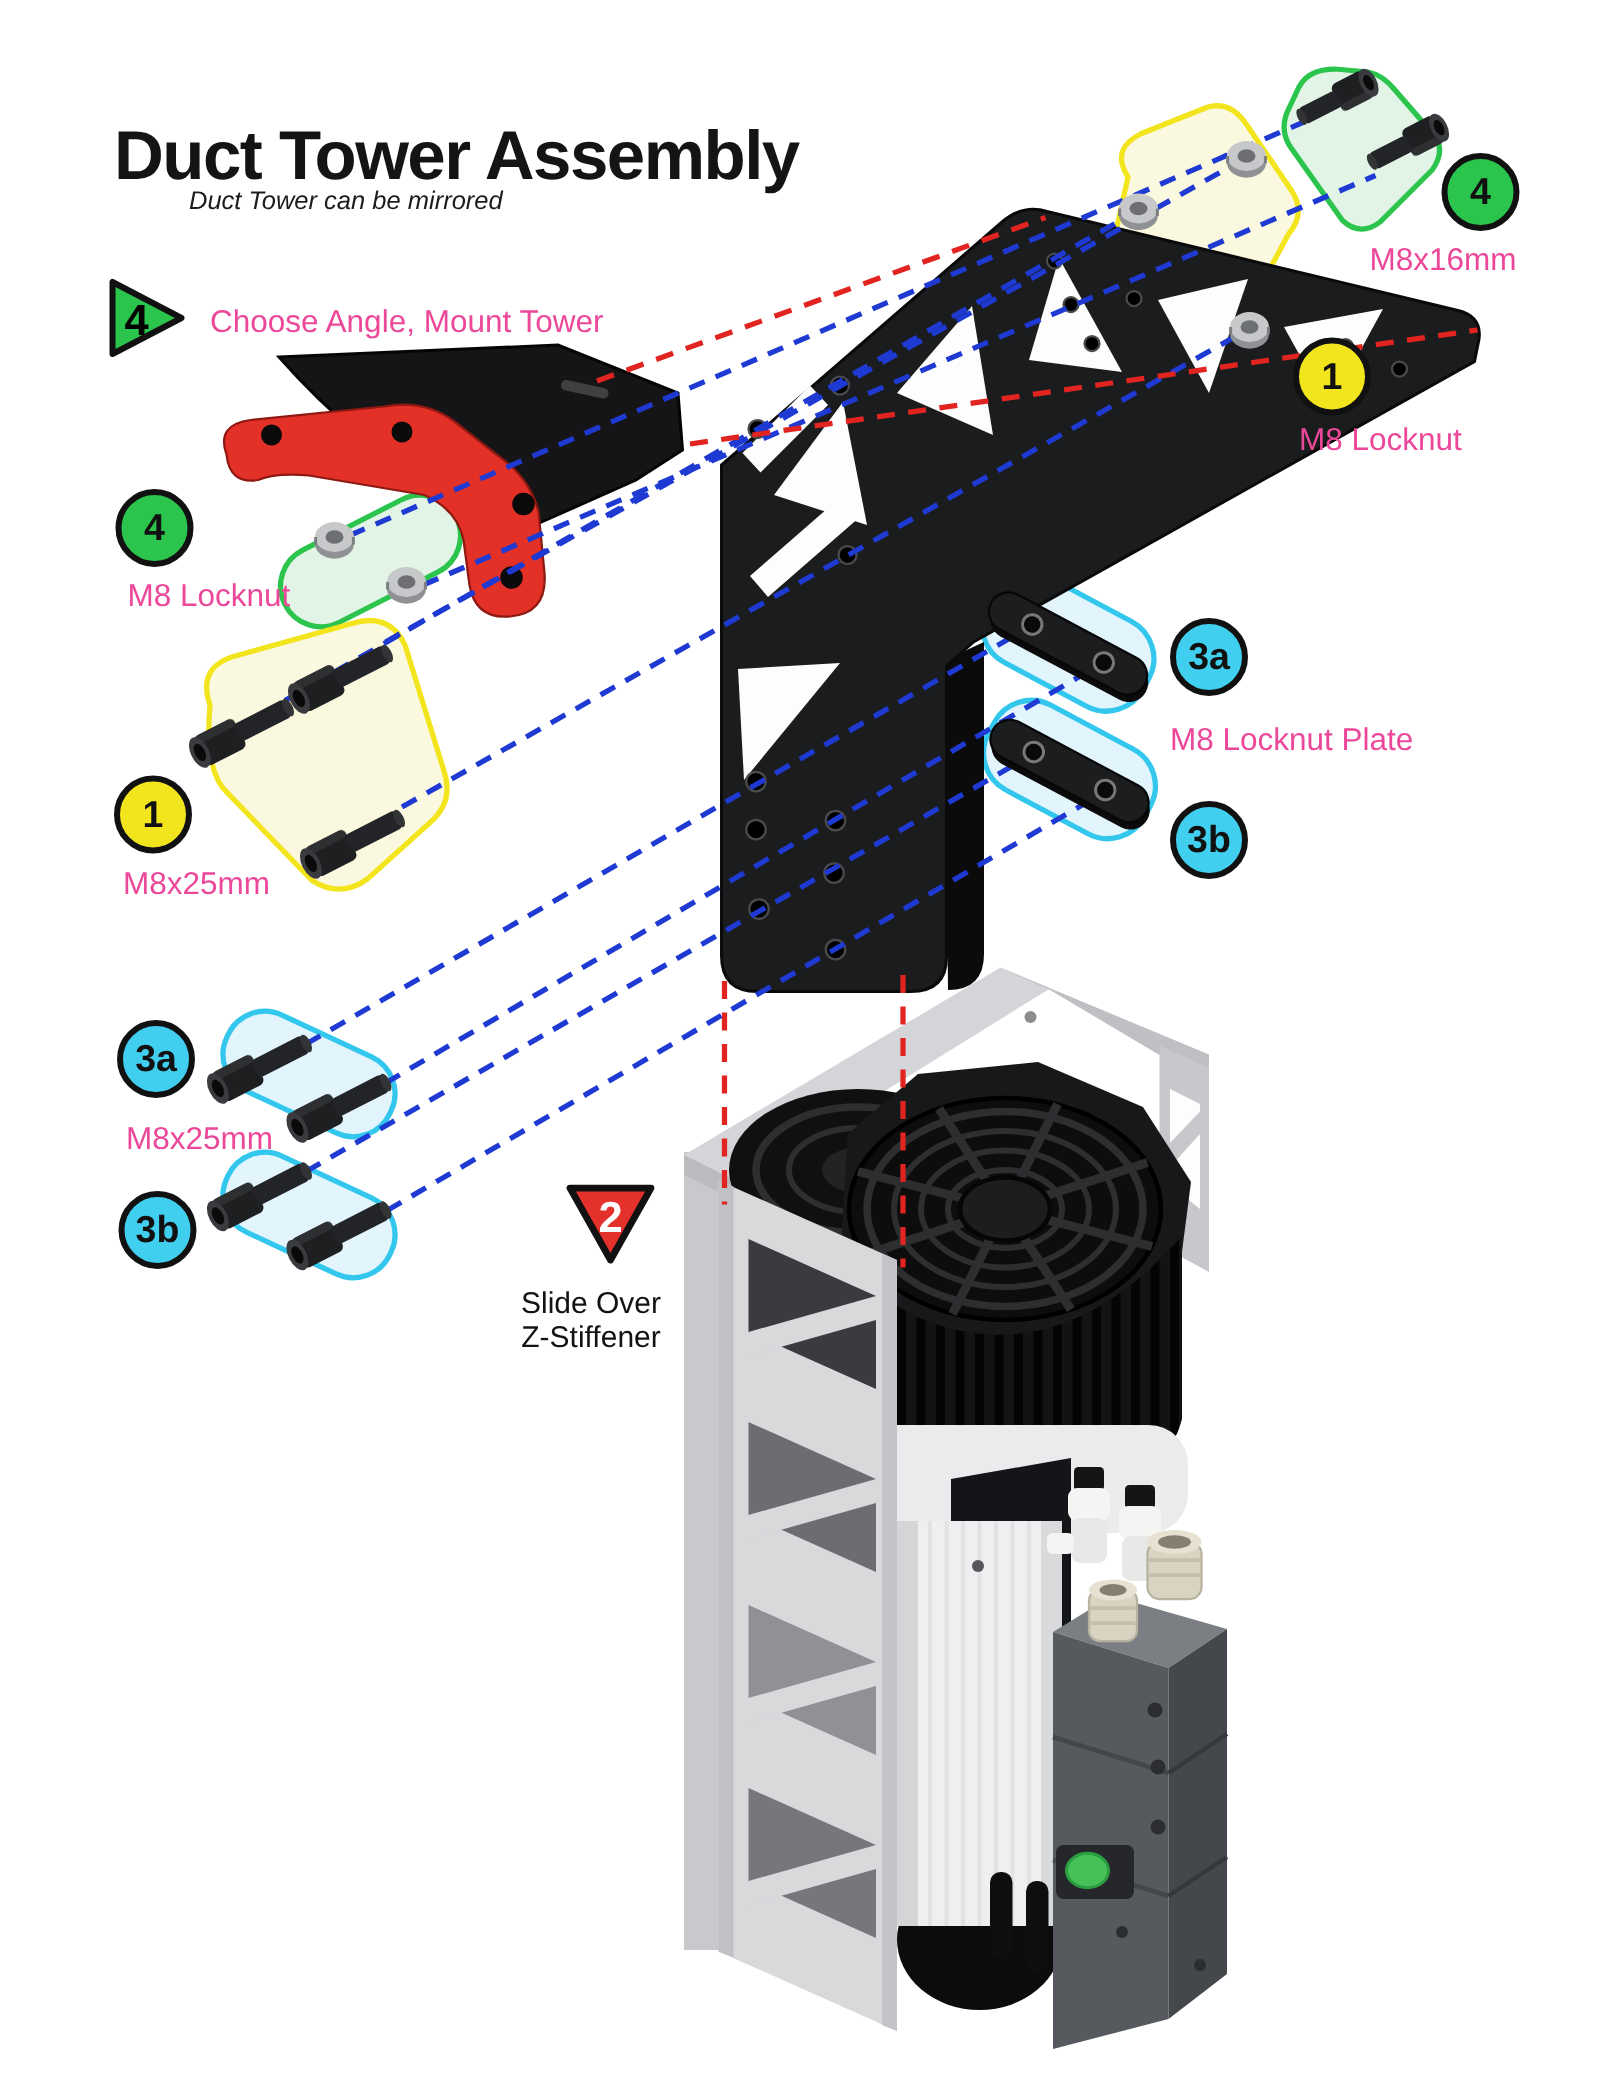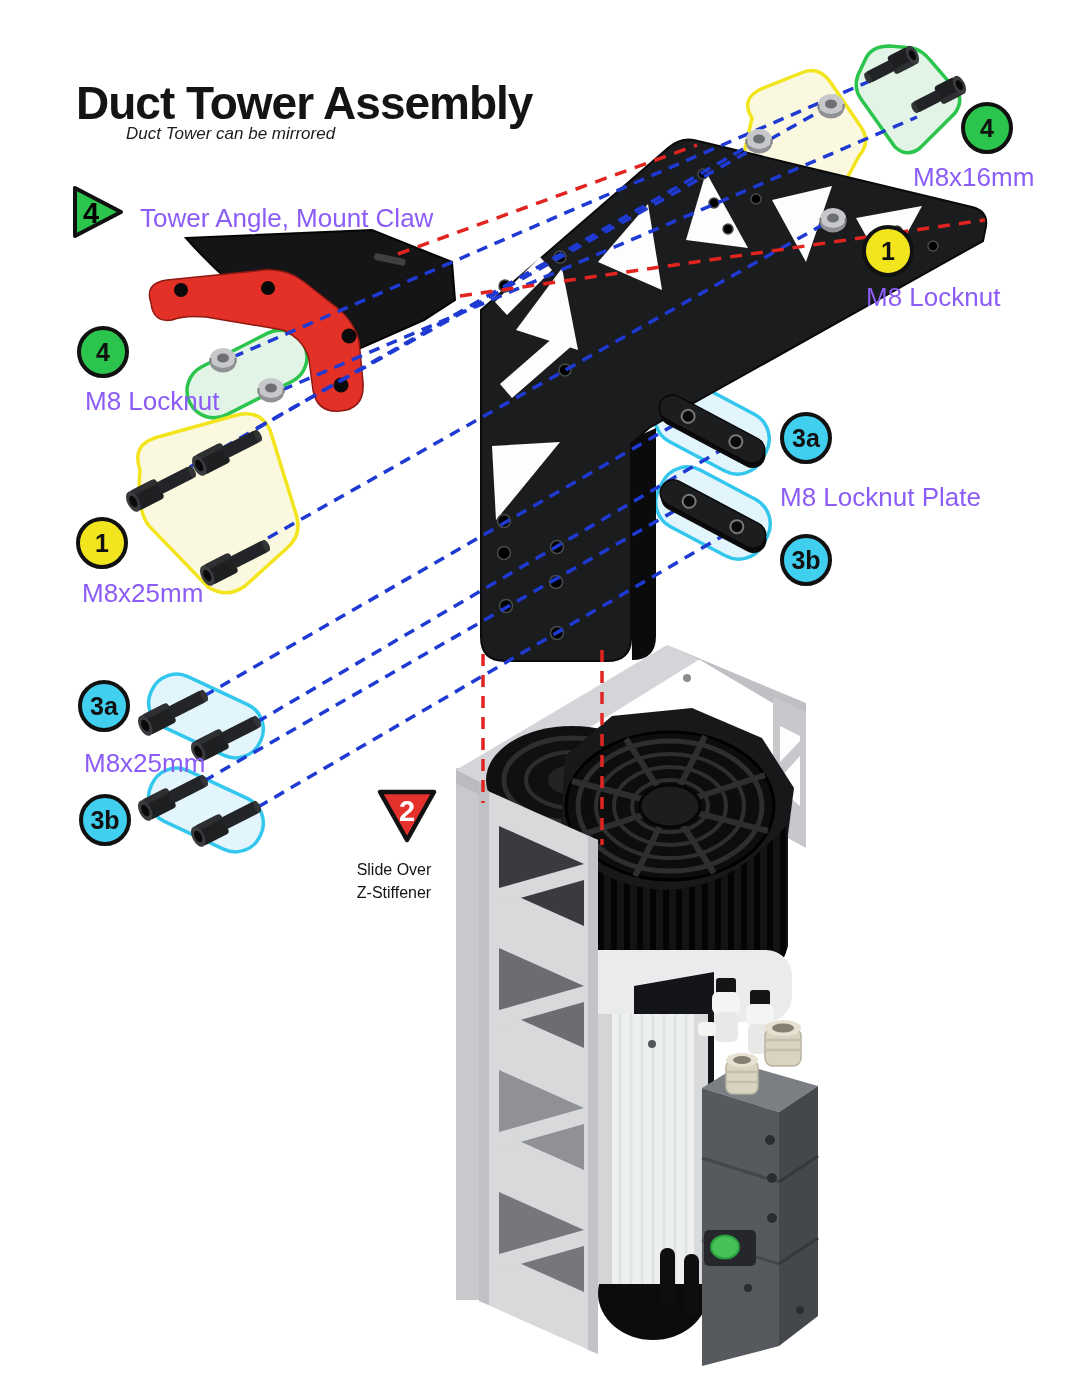--- a/index.html
+++ b/index.html
@@ -3,28 +3,28 @@
 <meta charset="utf-8">
 <style>
   html,body{margin:0;padding:0;}
   body{
     width:1080px;height:1391px;position:relative;background:#ffffff;
     font-family:"Liberation Sans", sans-serif;color:#131313;overflow:hidden;
   }
   .abs{position:absolute;}
   #page-title{left:76px;top:76px;font-size:46px;font-weight:bold;letter-spacing:-1px;color:#141414;white-space:nowrap;}
   #page-subtitle{left:78px;top:124px;font-size:17px;font-style:italic;color:#1c1c1c;white-space:nowrap;margin-left:48px;}
-  .lbl{font-size:26px;color:#8b5cf6;white-space:nowrap;}
+  .lbl{font-size:21px;color:#ec4899;white-space:nowrap;}
   .badge{
     width:52px;height:52px;border-radius:50%;border:4px solid #111;box-sizing:border-box;
     display:flex;align-items:center;justify-content:center;
     font-weight:bold;font-size:25px;color:#111;line-height:1;
   }
   .tri-num{font-weight:bold;font-size:29px;}
-  #step2-label{width:132px;text-align:center;line-height:23px;font-size:16px;}
+  #step2-label{width:132px;text-align:center;line-height:23px;font-size:20px;}
   #step2-label span{display:block;}
   svg text{font-family:"Liberation Sans", sans-serif;}
 </style>
 </head>
 <body>
 
 <svg class="abs" style="left:0;top:0" width="1080" height="1391" viewBox="0 0 1080 1391">
   <defs>
     <g id="screw-lg">
       <rect x="-30" y="-11" width="30" height="22" rx="4" fill="#1e1f21"></rect>
@@ -315,21 +315,21 @@
   </g>
 </svg>
 
 <div class="abs" id="page-title">Duct Tower Assembly</div>
 <div class="abs" id="page-subtitle">Duct Tower can be mirrored</div>
 
 <svg class="abs" style="left:70px;top:183px" width="58" height="58">
   <polygon points="5,5 5,53 51,29" stroke="#111" stroke-width="4" stroke-linejoin="round" fill="#2bc44c"></polygon>
   <text x="13" y="40" class="tri-num">4</text>
 </svg>
-<div class="abs lbl" style="left:140px;top:203px">Tower Angle, Mount Claw</div>
+<div class="abs lbl" style="left:140px;top:203px">Choose Angle, Mount Tower</div>
 
 <div class="abs badge" style="left: 961px; top: 102px; background: rgb(43, 196, 76);">
   <span>4</span>
 </div>
 <div class="abs lbl" style="left:913px;top:162px">M8x16mm</div>
 
 <div class="abs badge" style="left: 862px; top: 225px; background: rgb(243, 229, 29);">
   <span>1</span>
 </div>
 <div class="abs lbl" style="left:866px;top:282px">M8 Locknut</div>

